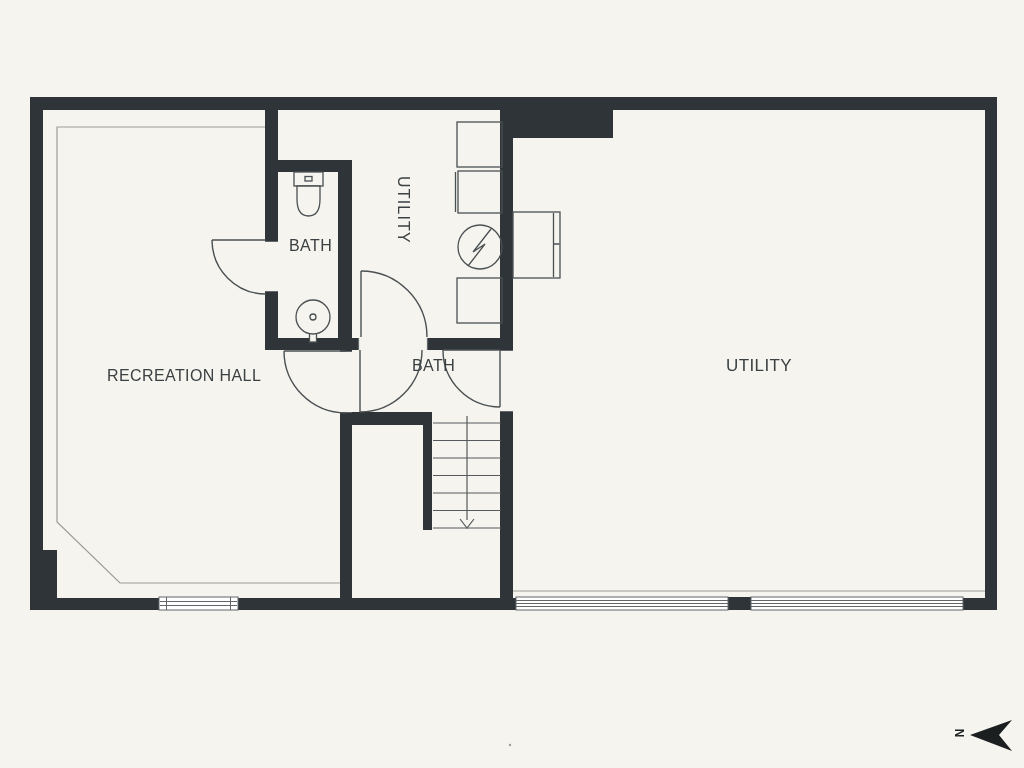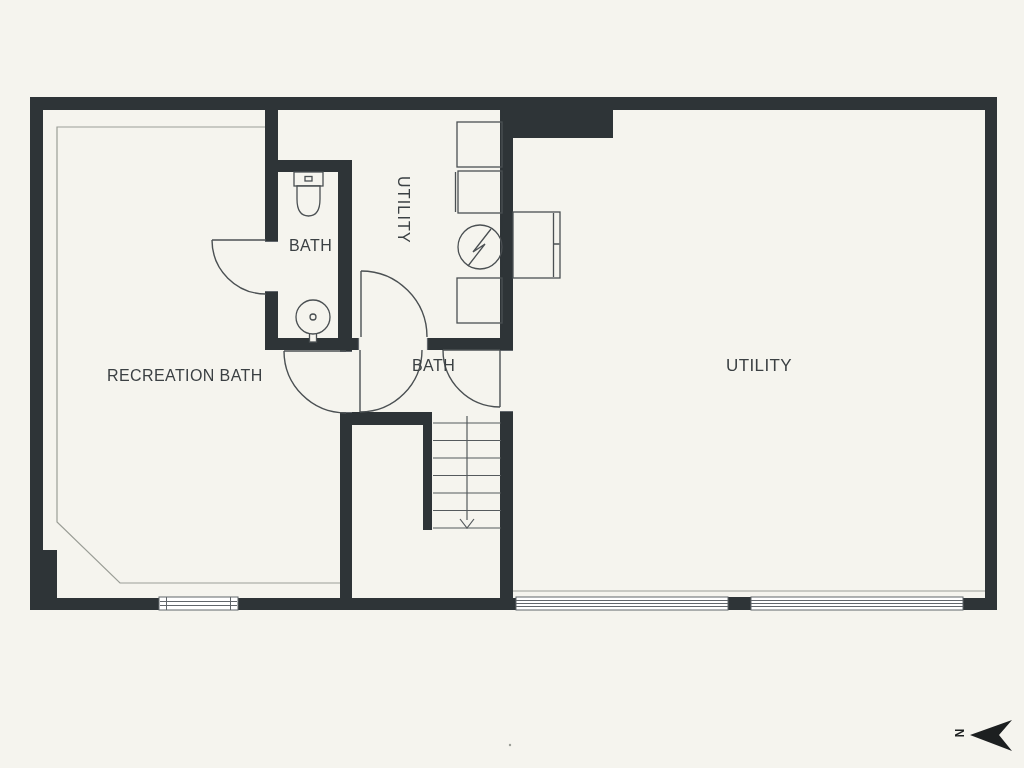--- a/index.html
+++ b/index.html
@@ -129,20 +129,20 @@
     <g stroke="#61666b" stroke-width="1" fill="#ffffff">
       <rect x="751" y="597" width="212" height="13"></rect>
       <path d="M751,600.5 H963 M751,603.5 H963 M751,606.5 H963" fill="none"></path>
     </g>
 
     <polygon points="970,735 1012,720 999,735 1012,751" fill="#1c1f20"></polygon>
 
     <circle cx="510" cy="745" r="1.2" fill="#9b9e97"></circle>
   </svg>
 
-  <div class="room-label" style="left:107px;top:367px;">RECREATION BATH</div>
+  <div class="room-label" style="left:107px;top:367px;">RECREATION HALL</div>
   <div class="room-label" style="left:289px;top:237px;text-align:right;">BATH</div>
   <div class="room-label vertical" style="left:394px;top:176px;">UTILITY</div>
   <div class="room-label" style="left:412px;top:357px;">BATH</div>
   <div class="room-label" style="left:726px;top:357px;font-size:17px;">UTILITY</div>
 
   <span class="compass-n">N</span>
 </div>
 
 </body></html>

